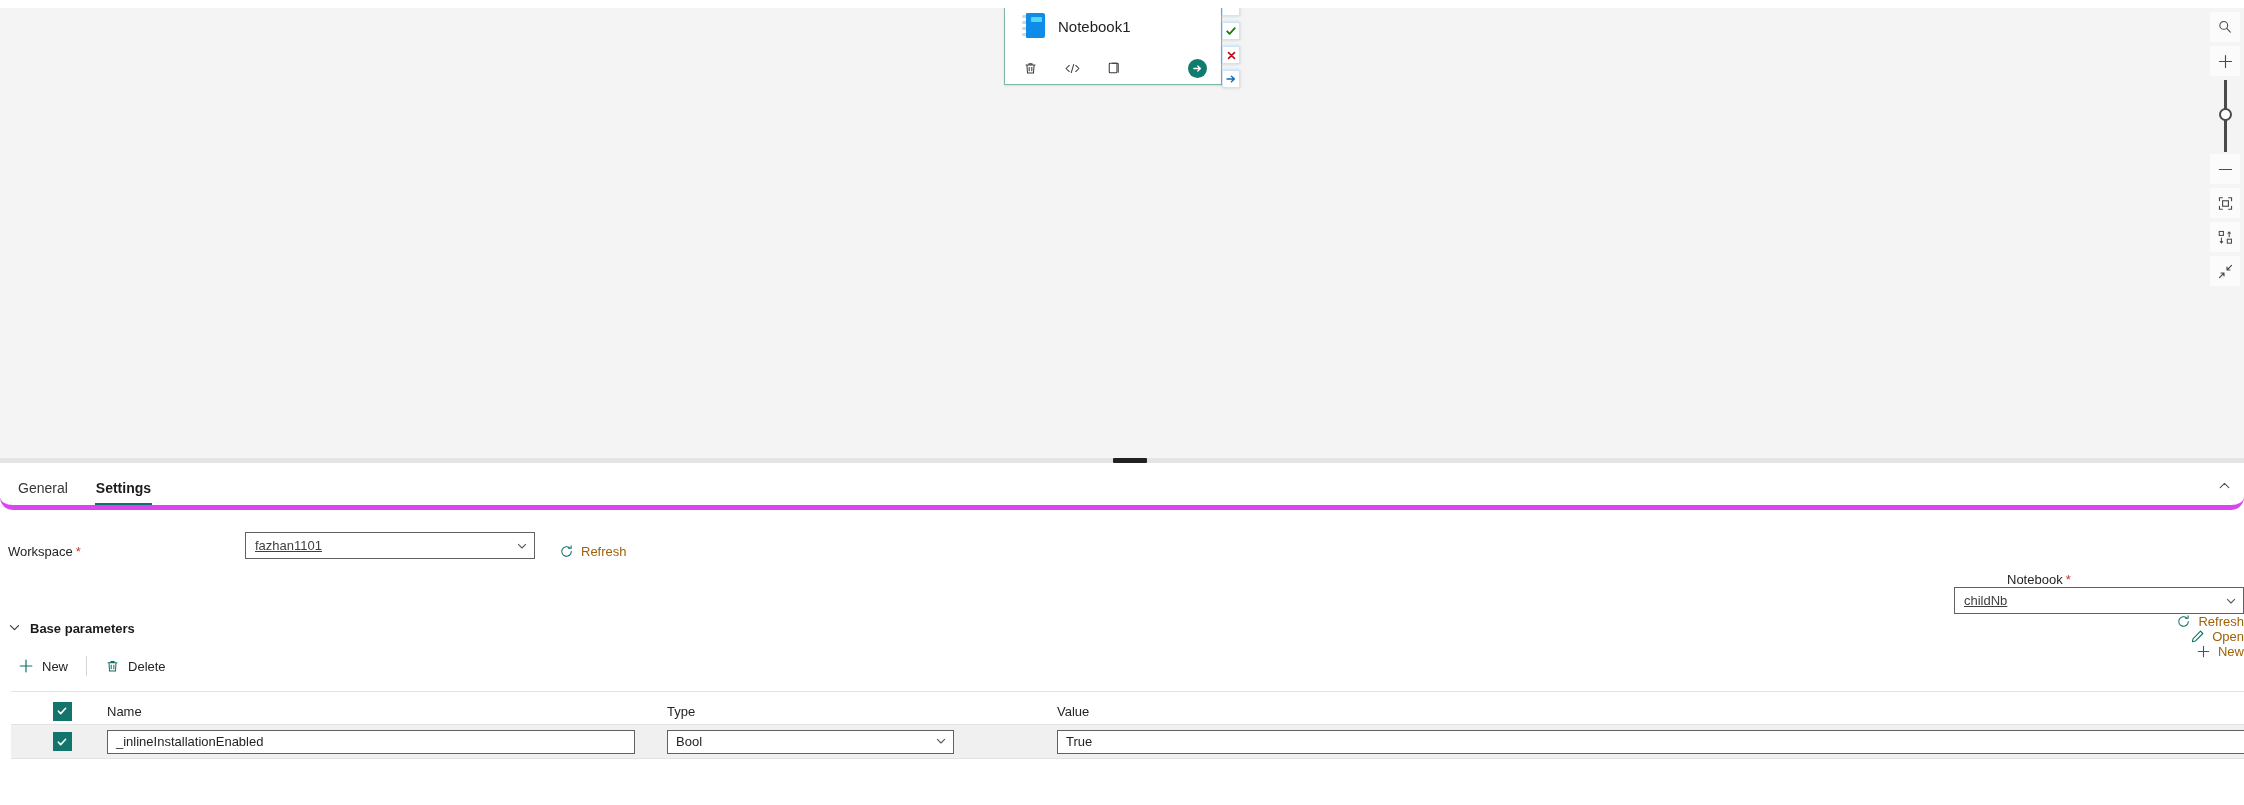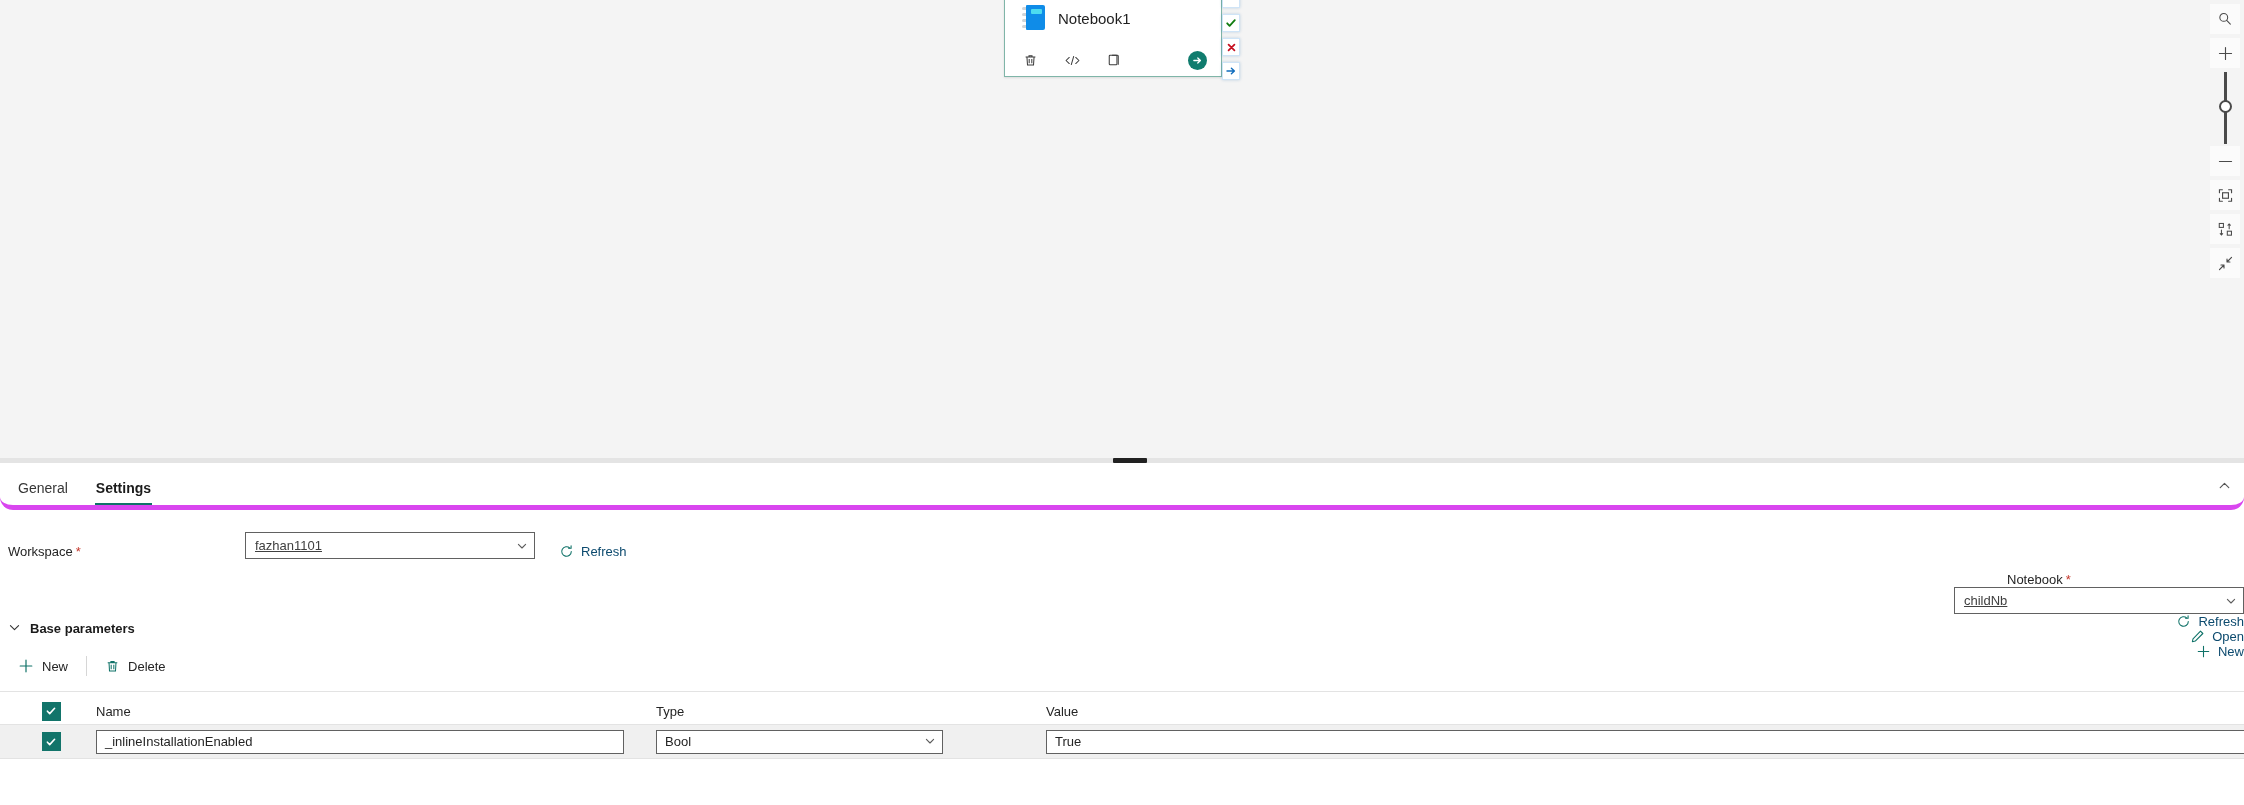--- a/index.html
+++ b/index.html
@@ -12,21 +12,21 @@
     overflow: hidden;
     font-family: "Liberation Sans", sans-serif;
     background: #ffffff;
     color: #242424;
     -webkit-font-smoothing: antialiased;
   }
 
   
   #canvas {
     position: absolute;
-    left: 0; top: 0;
+    left: 0; top: 8px;
     width: 2244px;
     height: 458px;
     background: #f4f4f4;
     overflow: hidden;
   }
 
   
   #node {
     position: absolute;
     left: 1004px;
@@ -281,21 +281,21 @@
     text-decoration: underline;
   }
   .combo .chev { color: #5c5c5c; display:flex; align-items:center; }
 
   .cmd {
     display: flex;
     align-items: center;
     gap: 7px;
     margin-left: 24px;
     font-size: 13px;
-    color: #0c4a6e;
+    color: #a16207;
     cursor: pointer;
     white-space: nowrap;
   }
   .cmd .gl { color: #0f7268; display: flex; align-items: center; }
 
   
   #base-params-header {
     display: flex;
     align-items: flex-start;
     gap: 9px;
@@ -326,21 +326,21 @@
   }
   .tb-btn .gl { color: #0f7268; display:flex; align-items:center; }
   .tb-sep {
     width: 1px;
     height: 20px;
     background: #d6d6d6;
     margin: 0 8px;
   }
 
   
-  #bp-table { margin-top: 11px; }
+  #bp-table { margin-top: 11px; margin-left: 11px; }
   .bp-head {
     display: flex;
     align-items: center;
     height: 26px;
     border-top: 1px solid #e3e3e3;
     padding-top: 6px;
   }
   .bp-row {
     display: flex;
     align-items: center;

